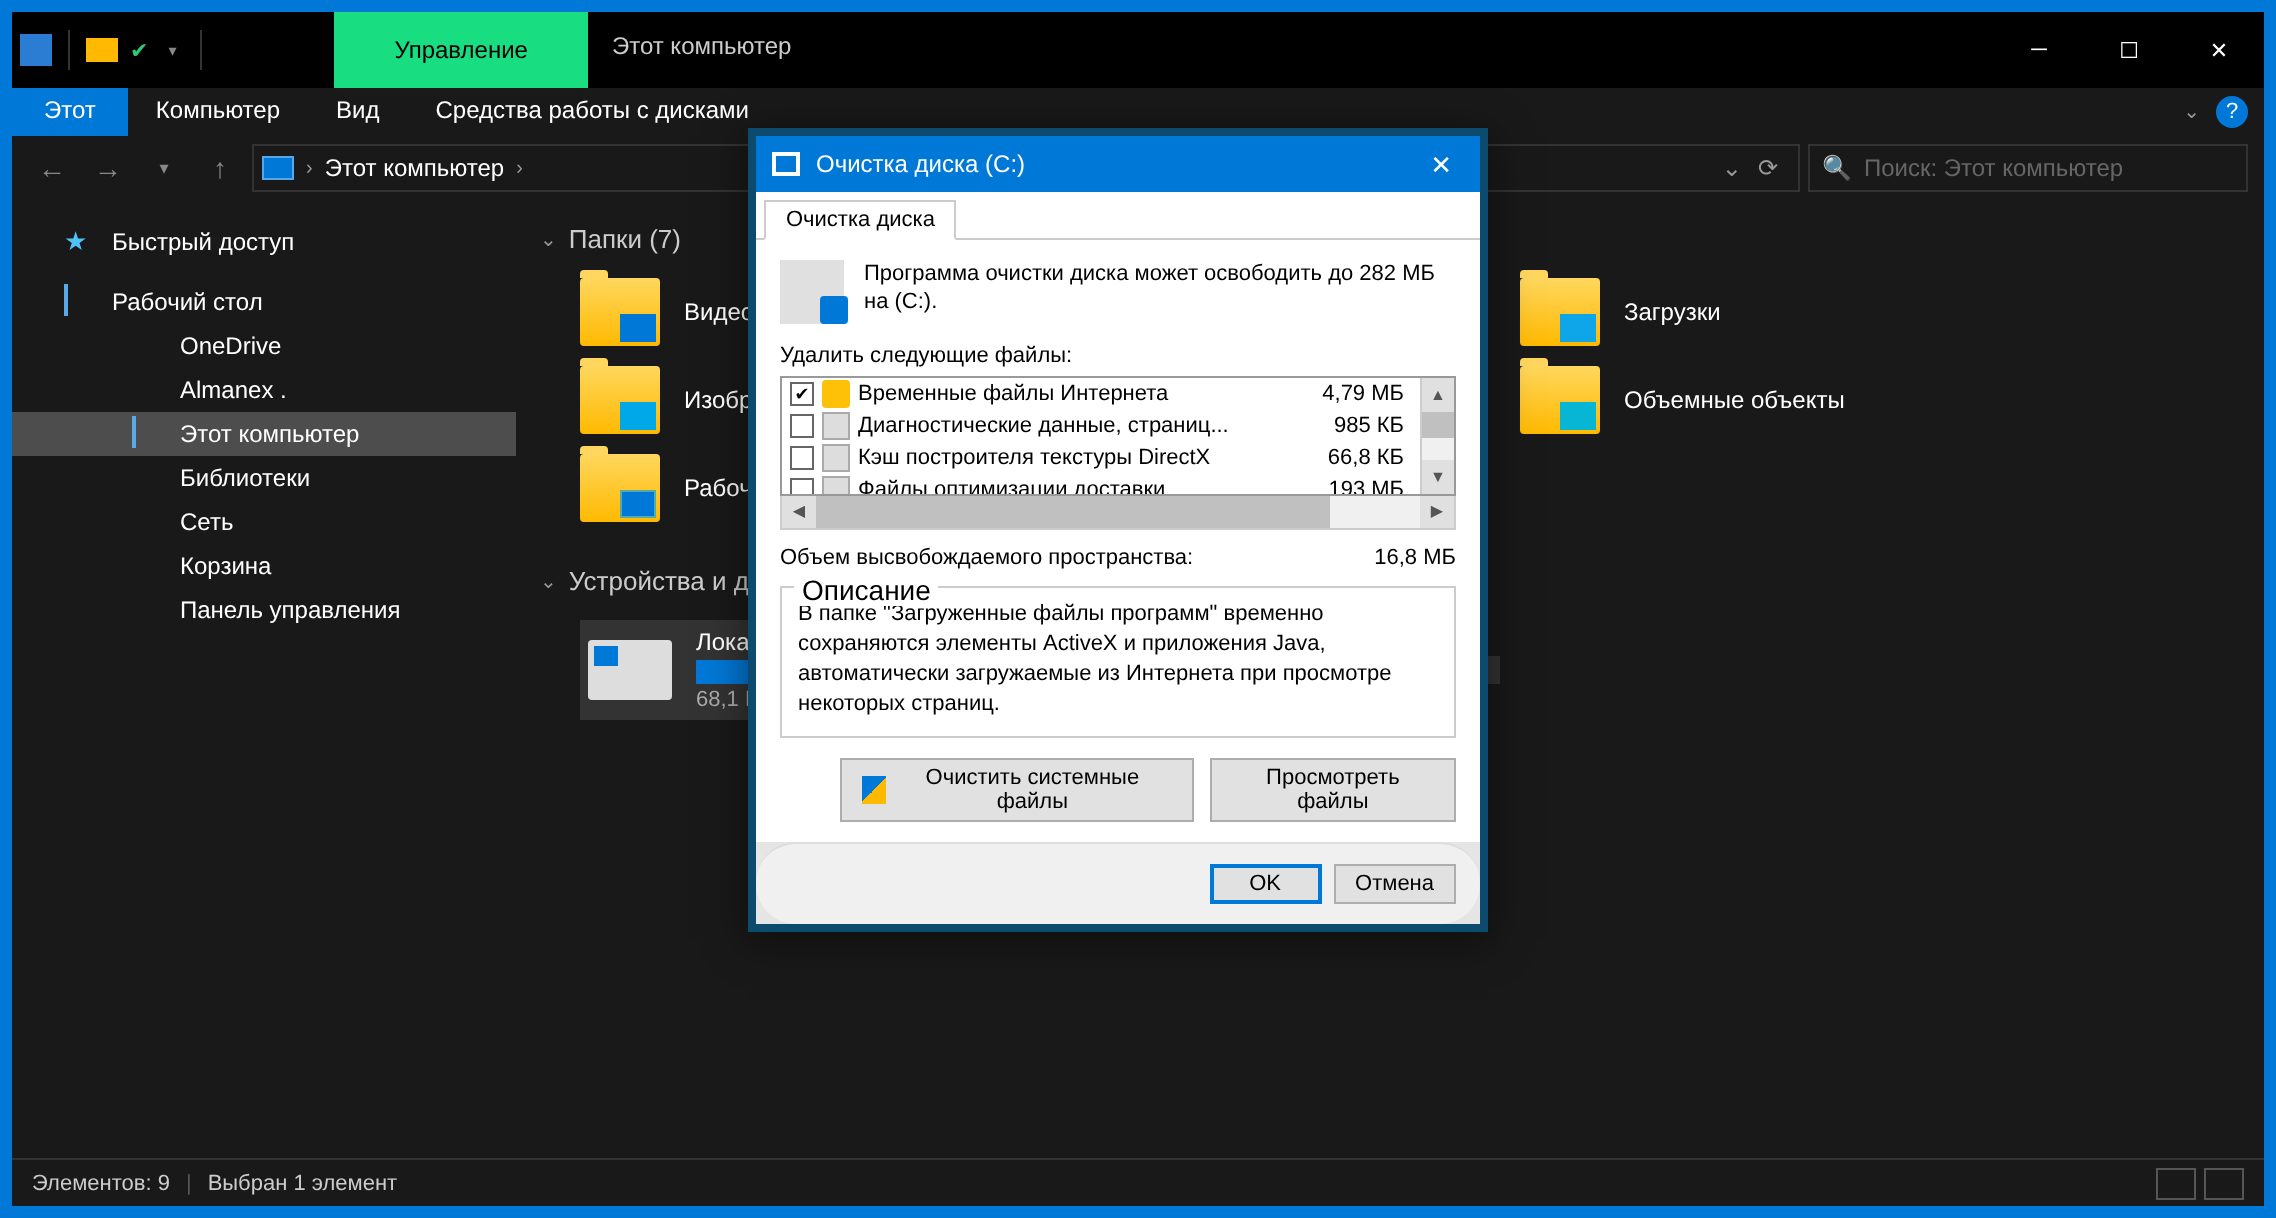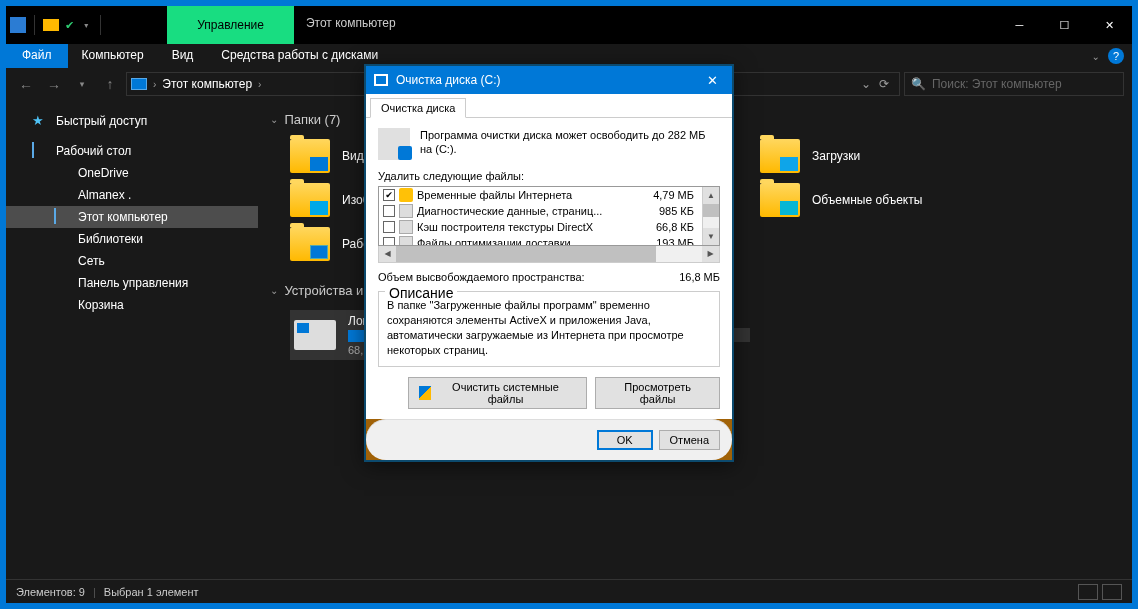--- a/index.html
+++ b/index.html
@@ -32,21 +32,21 @@
 .addressbar { flex: 1; height: 24px; background: #191919; border: 1px solid #333; display: flex; align-items: center; padding: 0 4px; color: #fff; font-size: 12px; gap: 6px; }
 .addr-pc-icon { width: 16px; height: 12px; background: #0078d7; border: 1px solid #57a8e8; }
 .addr-chev { color: #999; font-size: 10px; }
 .addr-right { margin-left: auto; display: flex; gap: 8px; padding: 0 6px; color: #999; }
 .searchbox { width: 220px; height: 24px; background: #191919; border: 1px solid #333; display: flex; align-items: center; padding: 0 6px; color: #666; font-size: 12px; gap: 6px; }
 
 .body-area { flex: 1; display: flex; background: #191919; overflow: hidden; }
 
 .sidebar { width: 252px; background: #191919; padding: 10px 0; overflow: hidden; color: #fff; font-size: 12px; }
 .sb-item { display: flex; align-items: center; gap: 8px; padding: 3px 8px 3px 26px; height: 22px; }
-.sb-item.nested { padding-left: 48px; }
+.sb-item.nested { padding-left: 60px; }
 .sb-item.selected { background: #4d4d4d; }
 .sb-icon { width: 16px; height: 16px; flex-shrink: 0; }
 .star-icon { color: #4fc3f7; font-size: 13px; }
 .desktop-icon { width: 16px; height: 11px; background: #0078d7; border: 1px solid #5aa9e6; }
 .onedrive-icon { width: 14px; height: 9px; background: #0364b8; border-radius: 5px; }
 .user-icon { width: 12px; height: 14px; background: #4caf50; border-radius: 2px 2px 0 0; }
 .lib-icon { width: 14px; height: 12px; background: linear-gradient(90deg, #6dd5ed 33%, #a8e6cf 33% 66%, #ffd3b6 66%); }
 .net-icon { width: 14px; height: 12px; background: #4a90d9; }
 .cp-icon { width: 14px; height: 12px; background: #3a7bbf; }
 .bin-icon { width: 12px; height: 14px; background: #999; border-radius: 1px; }
@@ -70,21 +70,21 @@
 .drive-info { flex: 1; }
 .drive-bar { width: 100%; height: 12px; background: #555; margin: 2px 0; position: relative; }
 .drive-bar-fill { height: 100%; background: #0078d7; width: 42%; }
 .drive-sub { color: #aaa; font-size: 11px; }
 
 .statusbar { height: 24px; background: #191919; border-top: 1px solid #333; color: #ccc; font-size: 11px; display: flex; align-items: center; padding: 0 10px; gap: 8px; }
 .statusbar-right { margin-left: auto; display: flex; gap: 4px; }
 .view-btn { width: 20px; height: 16px; border: 1px solid #555; }
 
 
-.dialog { position: absolute; top: 64px; left: 364px; width: 370px; background: #a16207; border: 2px solid #0c4a6e; box-shadow: 0 4px 20px rgba(0,0,0,0.5); font-size: 11px; color: #000; }
+.dialog { position: absolute; top: 64px; left: 374px; width: 370px; background: #e5e5e5; border: 4px solid #0c4a6e; box-shadow: 0 4px 20px rgba(0,0,0,0.5); font-size: 11px; color: #000; }
 .dlg-titlebar { height: 28px; background: #0078d7; color: #fff; display: flex; align-items: center; padding: 0 8px; font-size: 12px; }
 .dlg-titlebar-icon { width: 14px; height: 12px; background: #fff; margin-right: 8px; position: relative; }
 .dlg-titlebar-icon::after { content: ""; position: absolute; inset: 2px; background: #0078d7; }
 .dlg-close { margin-left: auto; font-size: 13px; padding: 0 6px; }
 .dlg-tabs { background: #fff; border-bottom: 1px solid #ccc; padding: 4px 4px 0 4px; display: flex; align-items: flex-end; }
 .dlg-tab { background: #fff; border: 1px solid #ccc; border-bottom: 1px solid #fff; padding: 3px 10px; font-size: 11px; margin-bottom: -1px; }
 .dlg-body { background: #fff; padding: 10px 12px; }
 .dlg-intro { display: flex; gap: 10px; margin-bottom: 10px; }
 .dlg-intro-icon { width: 32px; height: 32px; background: #e0e0e0; position: relative; flex-shrink: 0; }
 .dlg-intro-icon::after { content: ""; position: absolute; bottom: 0; right: -2px; width: 14px; height: 14px; background: #0078d7; border-radius: 2px; }
@@ -139,21 +139,21 @@
     </div>
     <div class="title-text">Этот компьютер</div>
     <div class="win-controls">
       <div class="win-btn">─</div>
       <div class="win-btn">☐</div>
       <div class="win-btn close">✕</div>
     </div>
   </div>
 
   <div class="menubar">
-    <div class="menu-file">Файл</div>
+    <div class="menu-file">Этот</div>
     <div class="menu-item">Компьютер</div>
     <div class="menu-item">Вид</div>
     <div class="menu-item">Средства работы с дисками</div>
     <div class="menubar-right">
       <span class="chev">⌄</span>
       <span class="help-icon">?</span>
     </div>
   </div>
 
   <div class="navbar">
@@ -203,26 +203,26 @@
       </div>
       <div class="sb-item nested">
         <span class="sb-icon"><span class="lib-icon"></span></span>
         <span>Библиотеки</span>
       </div>
       <div class="sb-item nested">
         <span class="sb-icon"><span class="net-icon"></span></span>
         <span>Сеть</span>
       </div>
       <div class="sb-item nested">
+        <span class="sb-icon"><span class="bin-icon"></span></span>
+        <span>Корзина</span>
+      </div>
+      <div class="sb-item nested">
         <span class="sb-icon"><span class="cp-icon"></span></span>
         <span>Панель управления</span>
-      </div>
-      <div class="sb-item nested">
-        <span class="sb-icon"><span class="bin-icon"></span></span>
-        <span>Корзина</span>
       </div>
     </div>
 
     <div class="content">
       <div class="section-header">
         <span class="section-chev">⌄</span>
         <span>Папки (7)</span>
       </div>
       <div class="folder-grid">
         <div class="folder-item">

